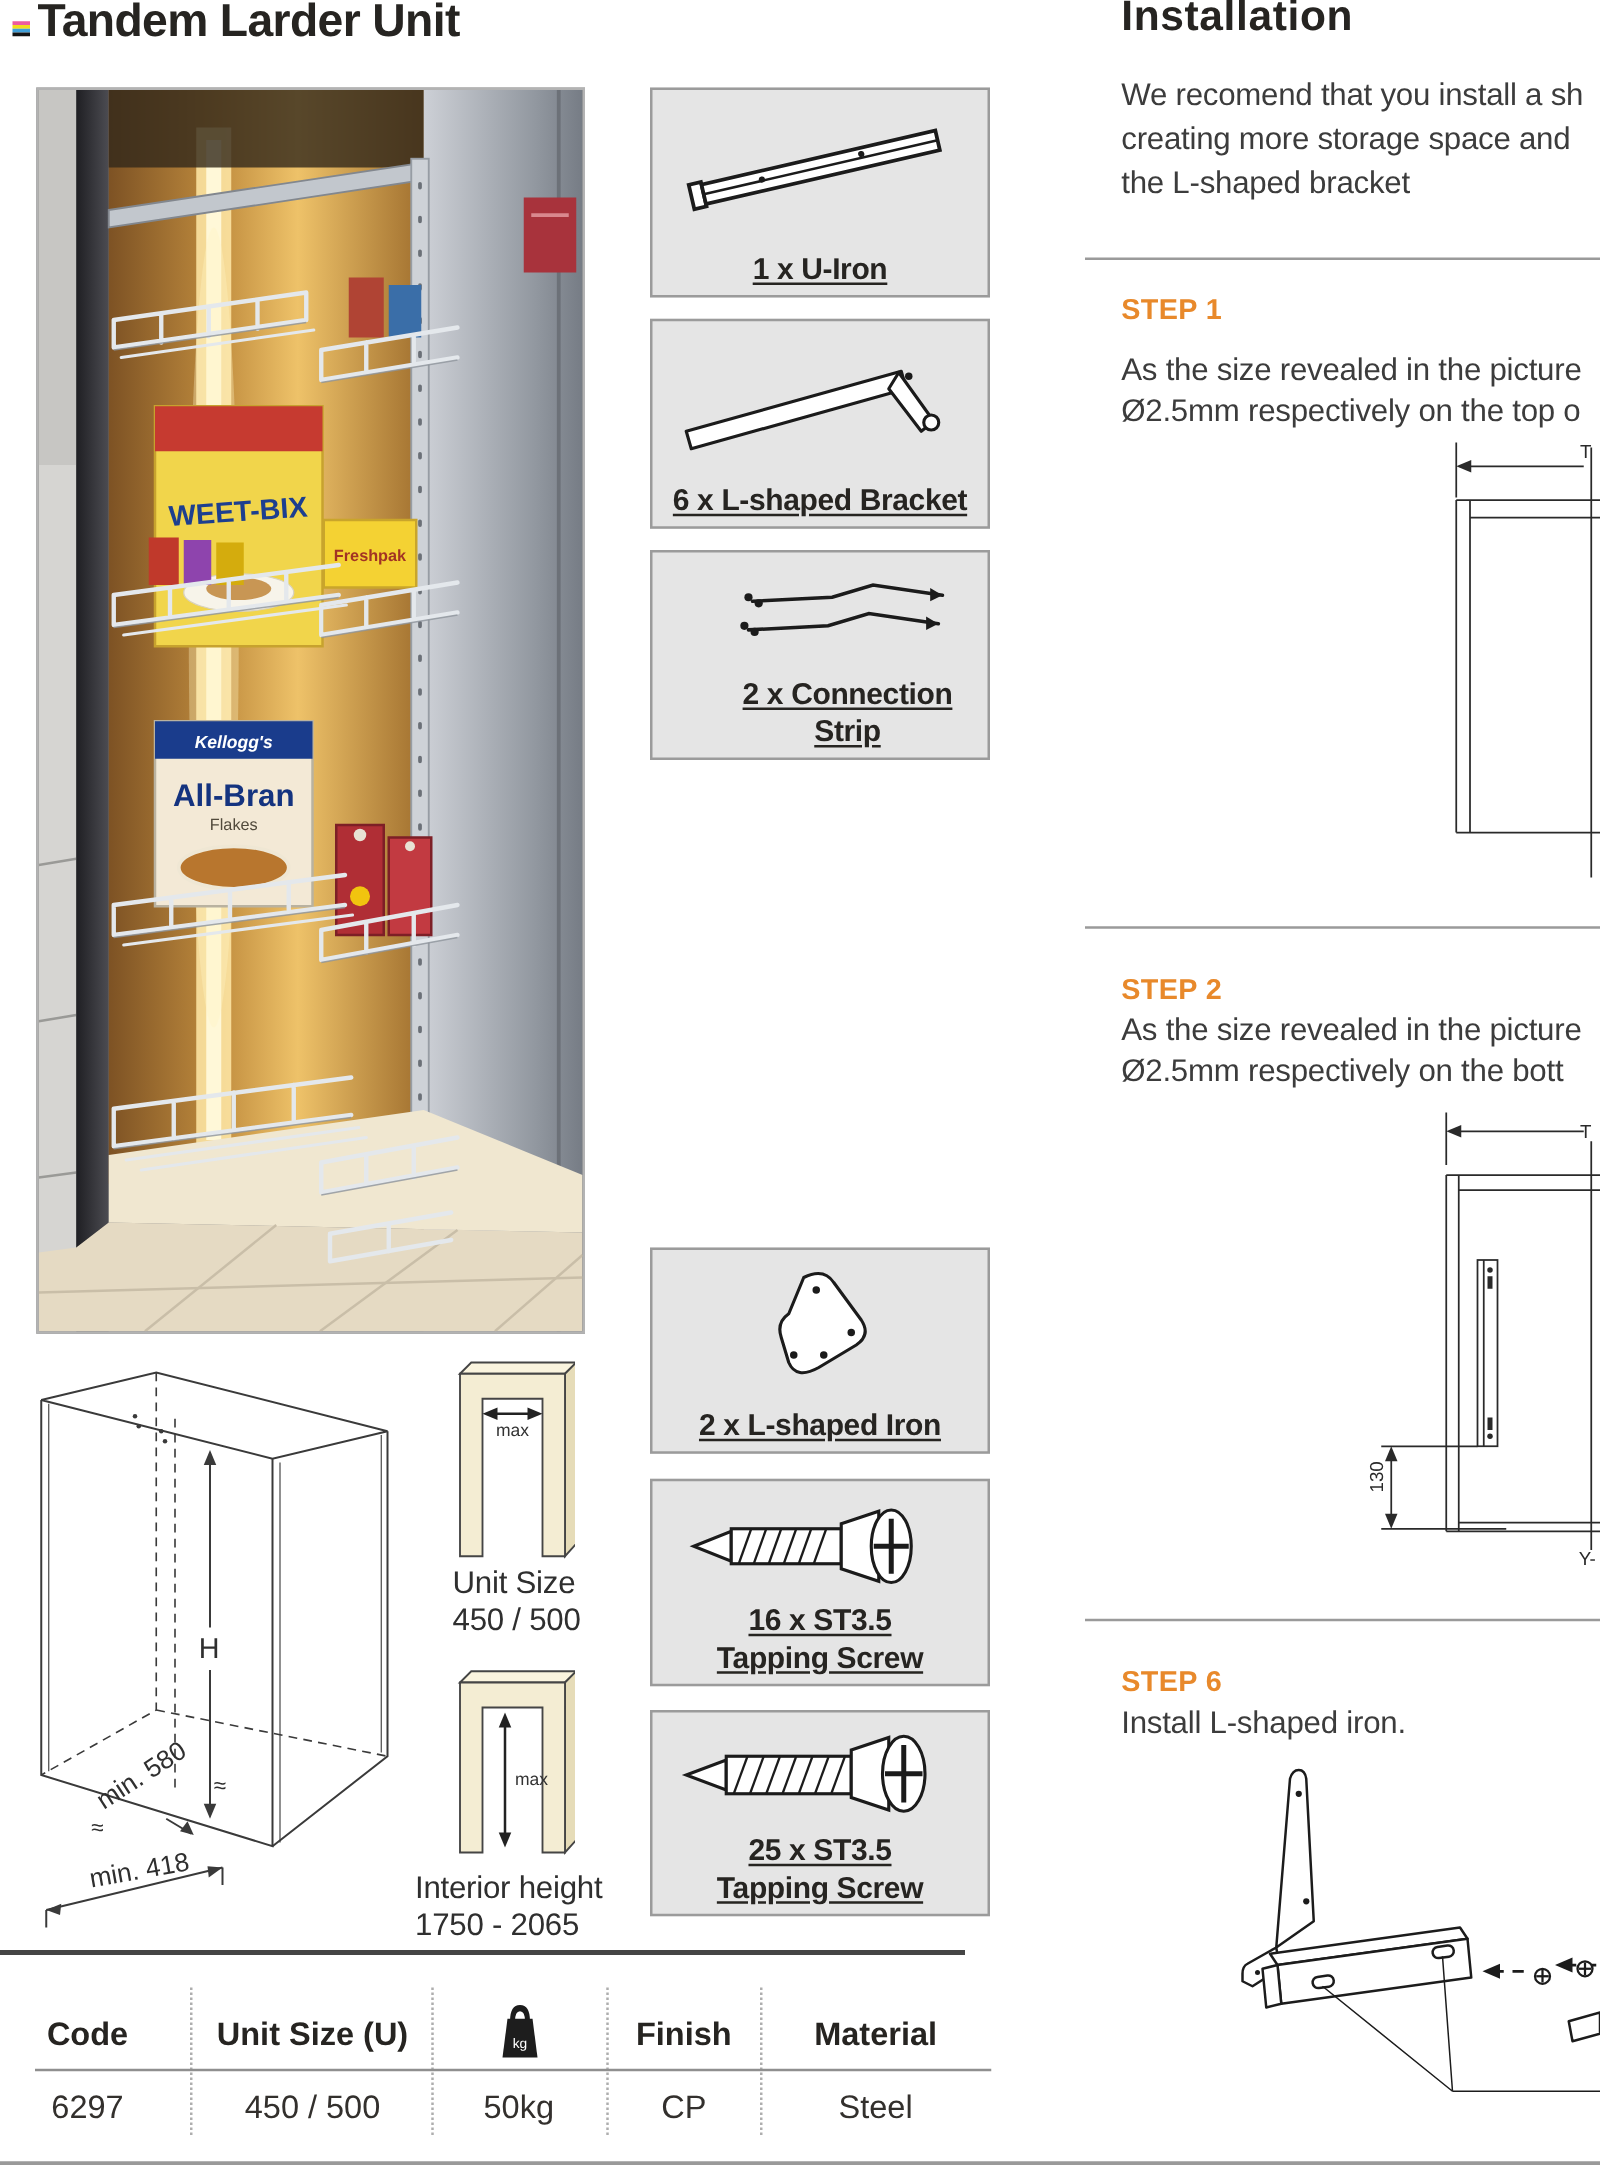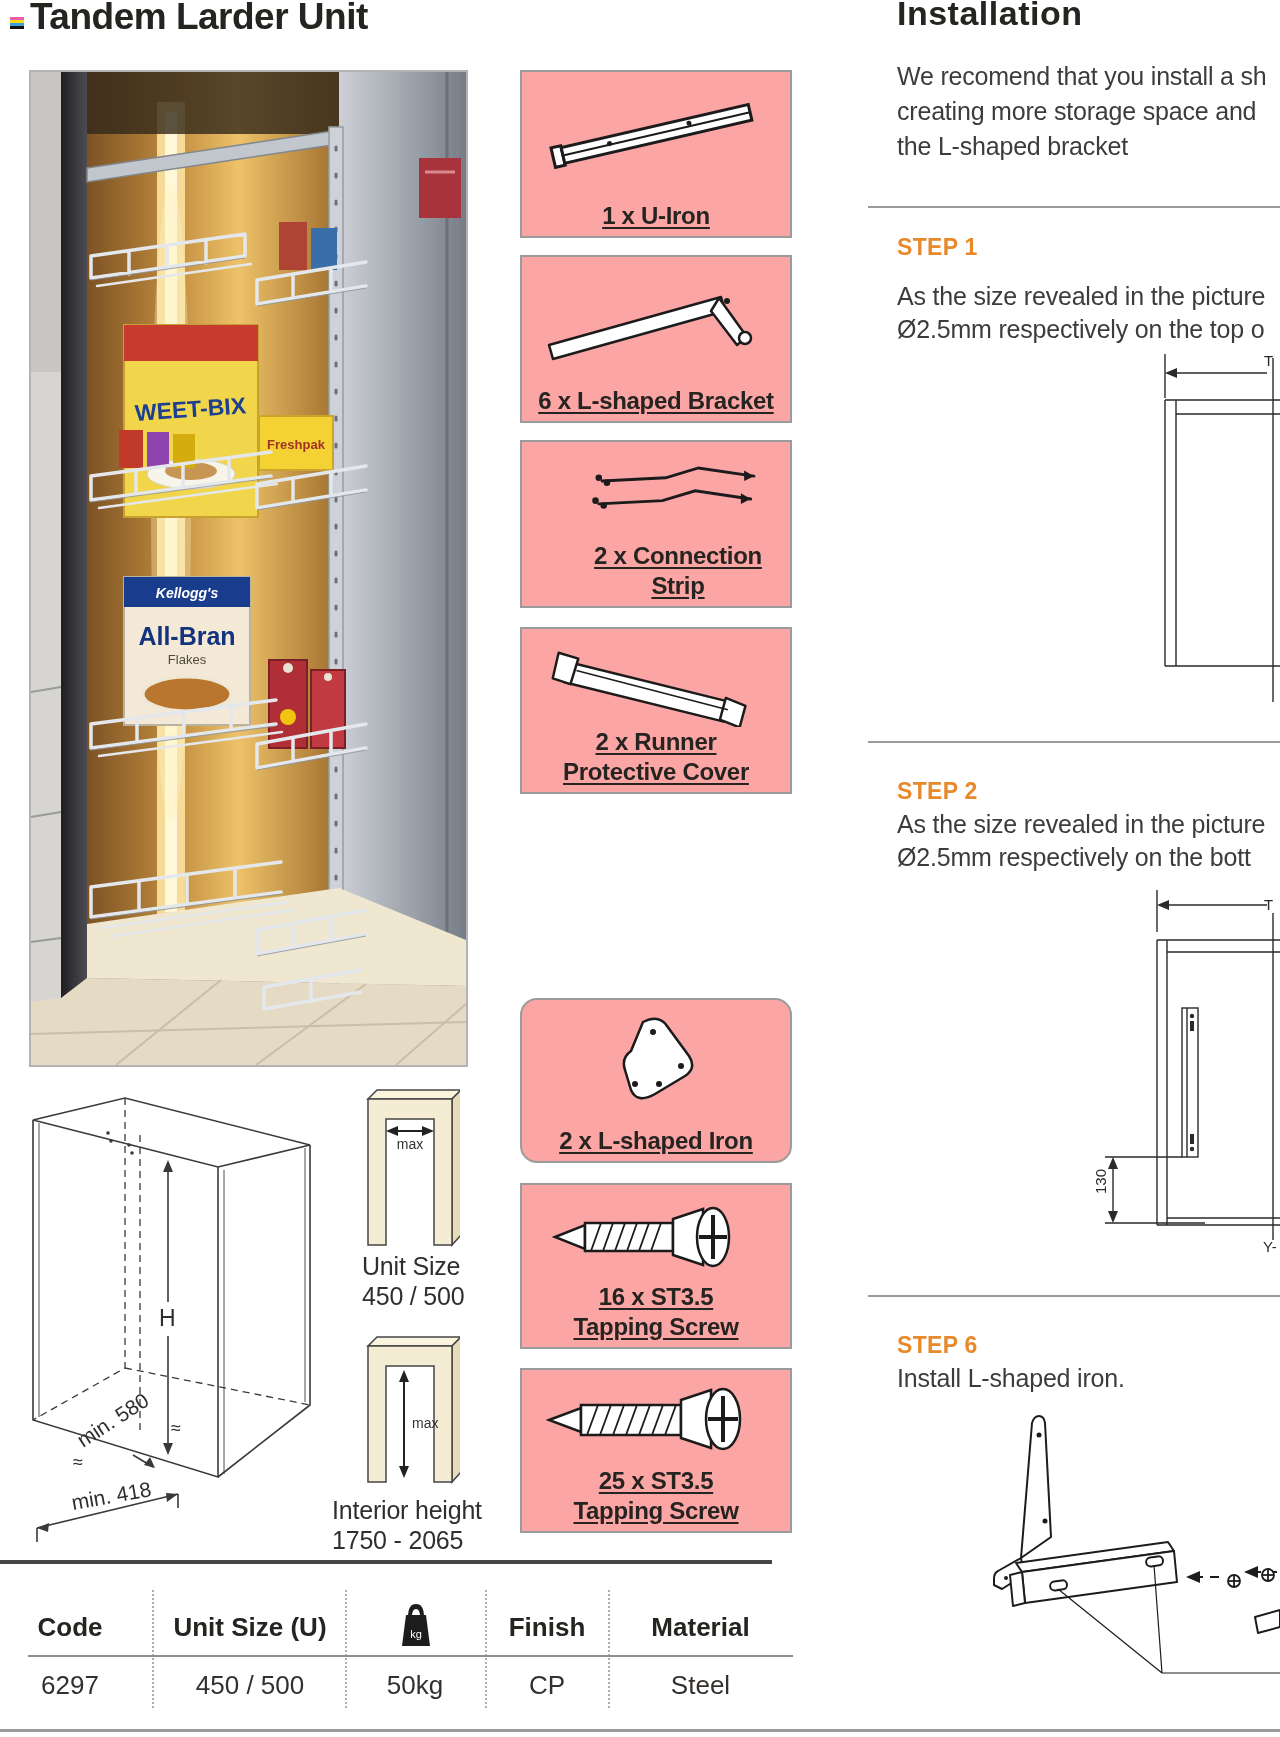--- a/index.html
+++ b/index.html
@@ -4,21 +4,21 @@
 <style>
   html,body{margin:0;padding:0;background:#fff;}
   .page{position:relative;width:1280px;height:1737px;background:#ffffff;overflow:hidden;
         font-family:"Liberation Sans",sans-serif;color:#2d2a28;}
   .abs{position:absolute;}
   .nowrap{white-space:nowrap;}
   .page-title{left:30px;top:-4px;font-size:37px;font-weight:bold;letter-spacing:-0.5px;color:#262421;}
   .cmyk{left:10px;top:17px;width:14px;height:13px;}
   .cmyk div{height:3px;margin-bottom:0;}
   .photo-frame{left:29px;top:70px;width:439px;height:997px;border:2px solid #b3b3b3;box-sizing:border-box;background:#888;}
-  .part-box{left:520px;width:272px;border:2px solid #9b9b9b;box-sizing:border-box;background:#fca5a5;
+  .part-box{left:520px;width:272px;border:2px solid #9b9b9b;box-sizing:border-box;background:#e5e5e5;
             display:flex;flex-direction:column;align-items:center;justify-content:space-between;padding:8px 4px 6px 4px;}
   .part-label{font-size:24px;font-weight:bold;text-align:center;line-height:1.22;color:#262421;
               text-decoration:underline;text-underline-offset:3px;letter-spacing:-0.3px;}
   .dim-text{font-size:25px;color:#2f2f2f;letter-spacing:-0.2px;}
   .right-title{left:897px;top:-6px;font-size:34px;font-weight:bold;color:#262421;letter-spacing:0.5px;}
   .body-line{font-size:25px;color:#3c3c3c;letter-spacing:-0.2px;}
   .divider{height:2px;background:#9a9a9a;}
   .step-label{font-size:23px;font-weight:bold;letter-spacing:0.3px;}
   .tbl-head{font-size:26px;font-weight:bold;text-align:center;color:#262421;}
   .tbl-val{font-size:26px;text-align:center;color:#33302d;}
@@ -196,37 +196,23 @@
           <circle cx="38" cy="40" r="4"></circle>
         <circle cx="24" cy="62" r="4"></circle>
           <circle cx="34" cy="68" r="4"></circle>
         <polygon points="218,32 206,25 206,38"></polygon>
         <polygon points="214,60 202,53 202,66"></polygon>
       </g>
     </svg>
     <div class="part-label">2 x Connection Strip</div>
   </div>
 
-  <div class="abs part-box" style="top:627px;height:167px;">
-    <svg width="250" height="92" viewBox="0 0 250 92">
-      <g stroke="#1b1b1b" stroke-width="2.5" fill="#fff" stroke-linejoin="round">
-        <polygon points="38,26 200,66 194,86 32,46"></polygon>
-        <polygon points="26,16 46,22 38,48 20,42"></polygon>
-        <polygon points="196,62 216,70 210,92 190,84"></polygon>
-        <line x1="44" y1="34" x2="198" y2="74" stroke-width="1.5"></line>
-      </g>
-    </svg>
-    <div class="part-label">
-      <span style="display:block">2 x Runner</span>
-      <span style="display:block">Protective Cover</span>
-    </div>
-  </div>
-
-
-  <div class="abs part-box" style="top:998px;height:165px;border-radius:17px;">
+
+
+  <div class="abs part-box" style="top:998px;height:165px;">
     <svg width="250" height="110" viewBox="0 0 250 110">
       <g stroke="#1b1b1b" stroke-width="2.5" fill="#fff" stroke-linejoin="round">
         <path d="M112,14 Q128,6 136,18 L158,48 Q166,60 154,68 L124,86 Q106,96 100,82 L94,62 Q90,50 100,43 Z"></path>
         <g fill="#1b1b1b" stroke="none">
           <circle cx="122" cy="24" r="3"></circle>
             <circle cx="150" cy="58" r="3"></circle>
           <circle cx="104" cy="76" r="3"></circle>
             <circle cx="128" cy="76" r="3"></circle>
         </g>
       </g>

